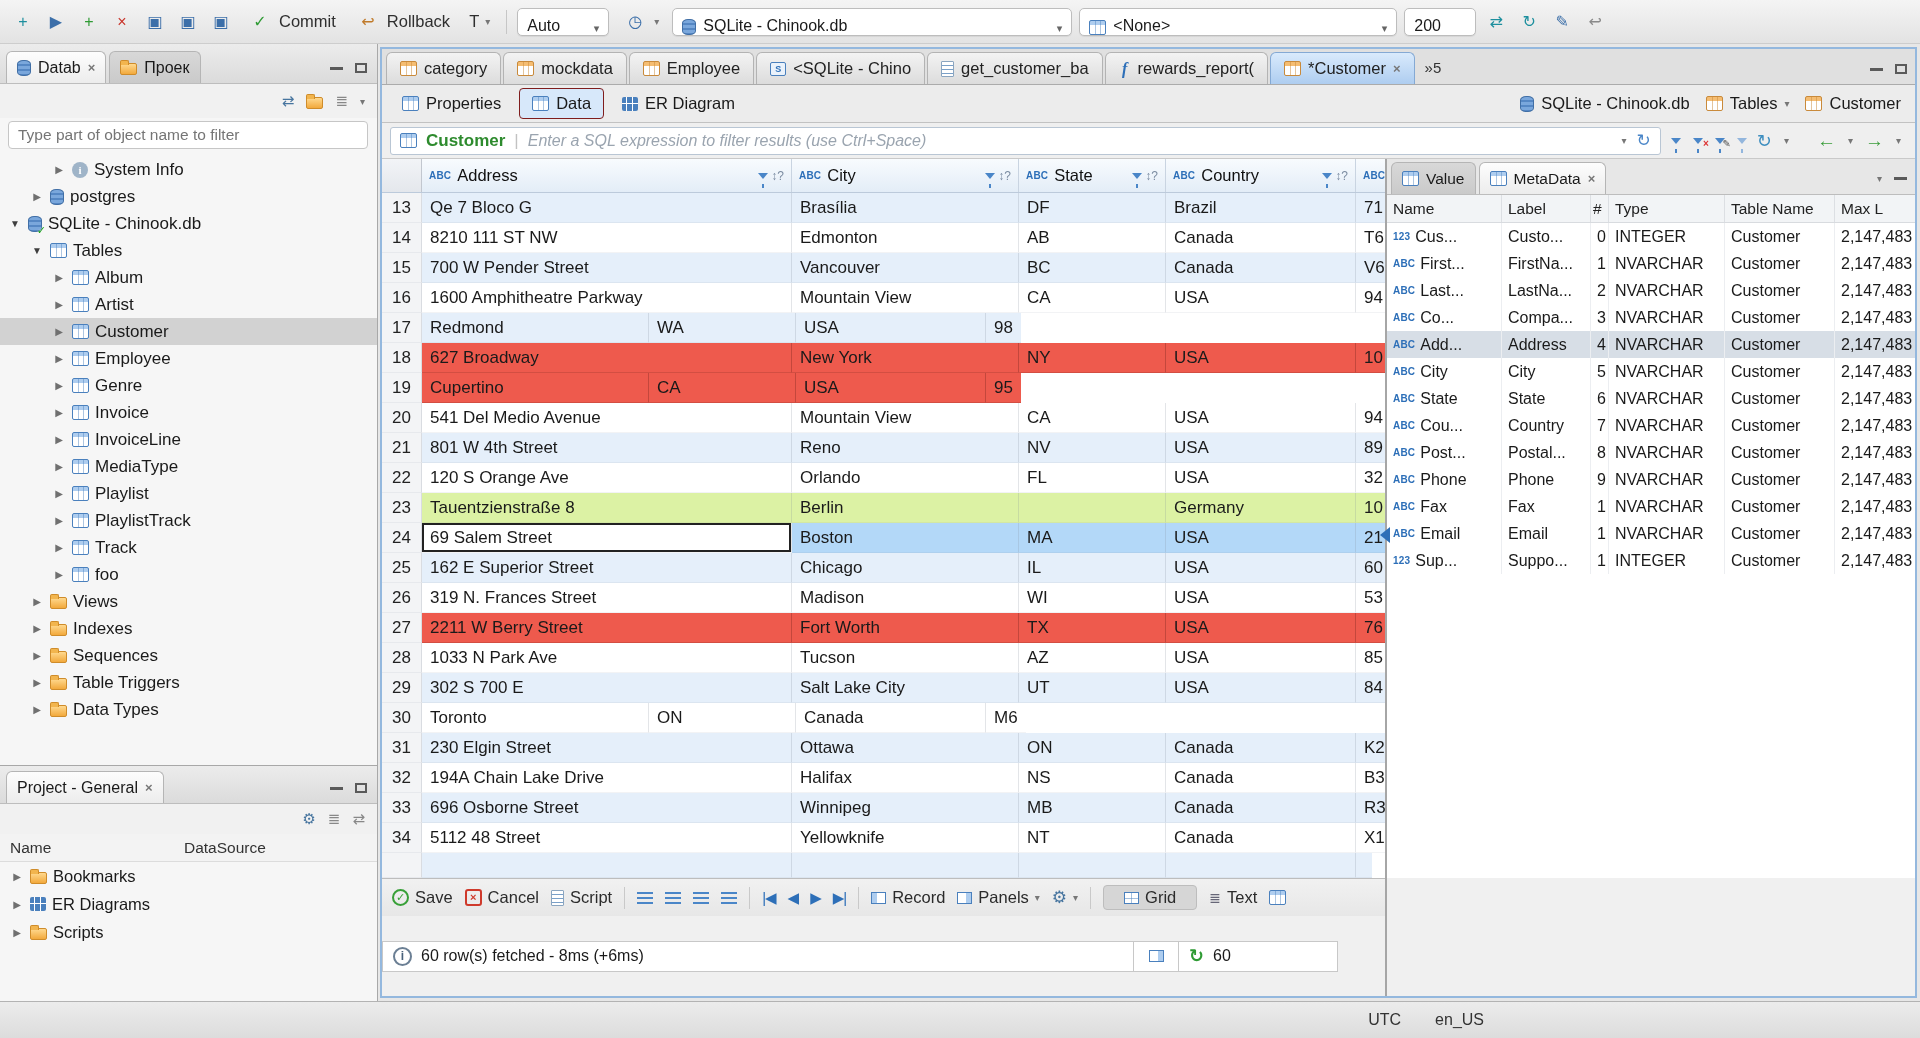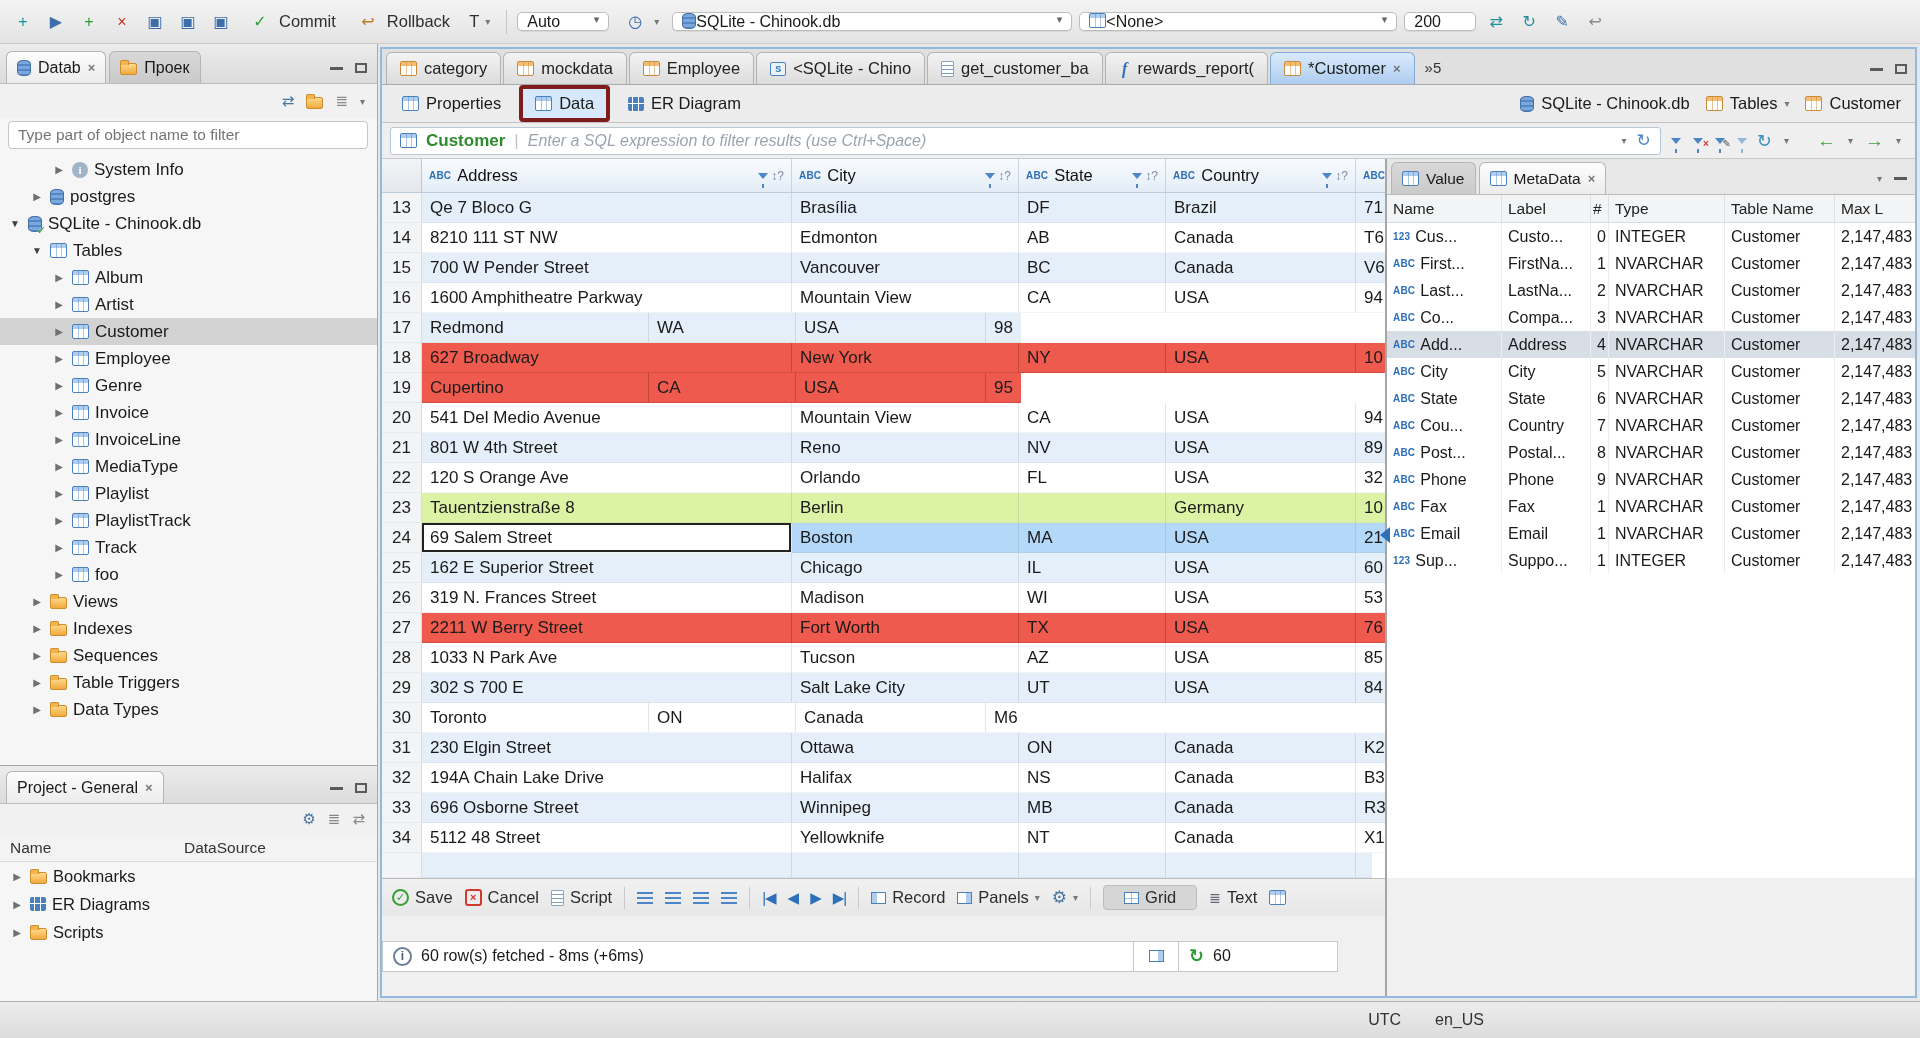--- a/index.html
+++ b/index.html
@@ -5,21 +5,21 @@
 *{box-sizing:border-box;margin:0;padding:0}
 html,body{width:1920px;height:1038px;overflow:hidden}
 body{font-family:"Liberation Sans","DejaVu Sans",sans-serif;font-size:17px;color:#1a1a1a;background:#e6e6e6}
 #app{position:relative;width:1920px;height:1038px;background:#e7e7e7;display:flex;flex-direction:column}
 
 #toolbar{height:44px;background:linear-gradient(#f4f4f4,#e3e3e3);border-bottom:1px solid #cdcdcd;display:flex;align-items:center;gap:7px;padding:0 10px;flex:none}
 .tbi{width:26px;height:26px;display:flex;align-items:center;justify-content:center;font-size:16px;color:#3c6fa9;border-radius:4px}
 .tbi.red{color:#c9352b}.tbi.green{color:#2f9b34}.tbi.teal{color:#1d8f9e}.tbi.gray{color:#8a8a8a}
 .tb-btn{display:flex;align-items:center;gap:6px;color:#2f2f2f;padding:0 6px;font-size:16.5px}
 .tb-sep{width:1px;height:24px;background:#c6c6c6;margin:0 3px}
-.combo{display:flex;align-items:flex-start;background:#fff;border:1px solid #bdbdbd;border-radius:5px;height:19px;padding:0 9px;box-shadow:0 1px 1px rgba(0,0,0,.07);font-size:16px;white-space:nowrap;overflow:hidden}
+.combo{display:flex;align-items:flex-end;gap:7px;background:#fff;border:1px solid #bdbdbd;border-radius:5px;height:28px;padding:0 9px;box-shadow:0 1px 1px rgba(0,0,0,.07);font-size:16px;white-space:nowrap;overflow:hidden}
 .combo .caret{margin-left:auto;color:#666;font-size:11px}
 #strip2{height:44px;background:#e2e2e2;border-bottom:1px solid #c4c4c4;display:flex;align-items:center;justify-content:flex-end;gap:10px;padding:0 14px;flex:none}
 .quick-access{width:152px;height:27px;border:1px solid #bfbfbf;border-radius:4px;background:#ededed;color:#9a9a9a;display:flex;align-items:center;padding:0 9px;font-size:15px}
 .spy{width:18px;height:18px;border-radius:50%;background:#5b5b5b;position:relative}
 .spy::after{content:"";position:absolute;right:-2px;bottom:-2px;width:7px;height:7px;border-radius:50%;background:#e23b2e}
 
 .i{display:inline-block;position:relative;flex:none}
 .i-table,.i-table-o{width:17px;height:15px;border:1px solid #4a80bd;border-radius:2px;background:linear-gradient(90deg,transparent 0 5px,rgba(74,128,189,.45) 5px 6px,transparent 6px 10px,rgba(74,128,189,.45) 10px 11px,transparent 11px),linear-gradient(180deg,#aecdef 0 4px,#fff 4px)}
 .i-table-o{border-color:#c98a3b;background:linear-gradient(90deg,transparent 0 5px,rgba(201,138,59,.5) 5px 6px,transparent 6px 10px,rgba(201,138,59,.5) 10px 11px,transparent 11px),linear-gradient(180deg,#f5bd72 0 4px,#fff 4px)}
 .i-folder{width:17px;height:12px;margin-top:3px;background:linear-gradient(#ffd98f,#f2a93c);border:1px solid #cf8c2a;border-radius:1px 2px 2px 2px}
@@ -71,21 +71,21 @@
 .pp-col1{width:184px;padding-left:10px}.pp-col2{flex:1}
 .pp-item{height:28px;display:flex;align-items:center;gap:6px;padding-left:10px;font-size:16.5px}
 
 #main{flex:1;display:flex;flex-direction:column;min-width:0;border:2px solid #94b8de;margin:3px 3px 3px 2px;background:#fff}
 #editor-tabs{height:36px;background:#e0e0e0;border-bottom:1px solid #ababab;display:flex;align-items:flex-end;padding:2px 4px 0;gap:2px;flex:none}
 .etab{display:flex;align-items:center;gap:7px;height:32px;padding:0 13px;border:1px solid #b3b3b3;border-bottom:none;border-radius:6px 6px 0 0;background:linear-gradient(#f3f3f3,#dcdcdc);font-size:16.5px;color:#222;white-space:nowrap}
 .etab.active{background:linear-gradient(#d9eafc,#aecdf0);border-color:#84a9d4}
 .ovf{font-size:15px;color:#333;padding:0 8px;align-self:center}
 #result-tabs{height:38px;background:#ececec;border-bottom:1px solid #c2c2c2;display:flex;align-items:center;padding:0 8px;gap:6px;font-size:16.5px;flex:none}
 .rtab{display:flex;align-items:center;gap:7px;padding:5px 12px;border-radius:4px}
-.rtab.active{background:#d7e8fa;border:4px solid #7f1d1d}
+.rtab.active{background:#d7e8fa;border:1px solid #7f1d1d}
 .rt-right{margin-left:auto;display:flex;align-items:center;gap:16px;padding-right:6px}
 .rt-it{display:flex;align-items:center;gap:7px}
 #filter-bar{height:36px;background:#efefef;border-bottom:1px solid #c9c9c9;display:flex;align-items:center;padding:0 8px;gap:10px;flex:none}
 .filter-input{flex:1;height:28px;background:#fff;border:1px solid #b9c6d4;border-radius:3px;display:flex;align-items:center;gap:9px;padding:0 9px;min-width:0}
 .ftable{color:#2e8b2e;font-weight:600}
 .fsep{color:#c2c2c2}
 .fph{color:#9aa4af;font-style:italic;font-size:16px;white-space:nowrap;overflow:hidden}
 .fin-right{margin-left:auto;display:flex;gap:10px;align-items:center;color:#4a86c8}
 .fb-group{display:flex;gap:12px;align-items:center}
 .garr{color:#3a9d3a;font-weight:bold;font-size:19px}

